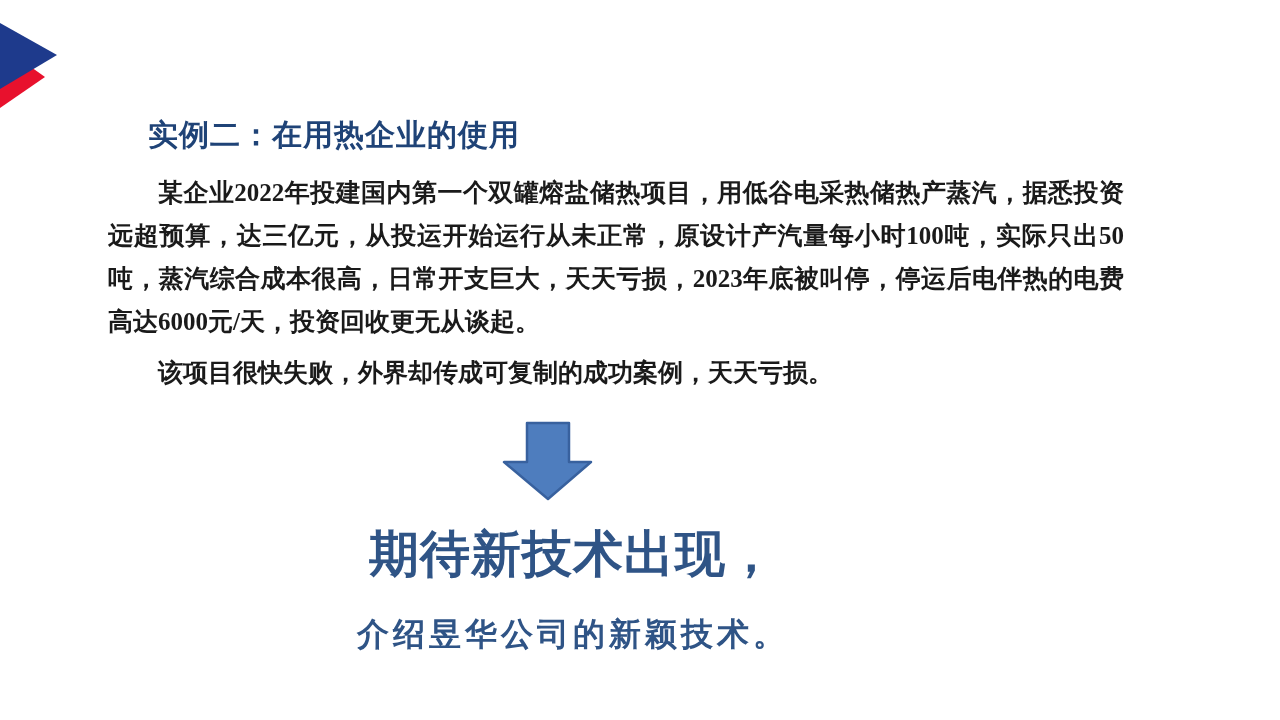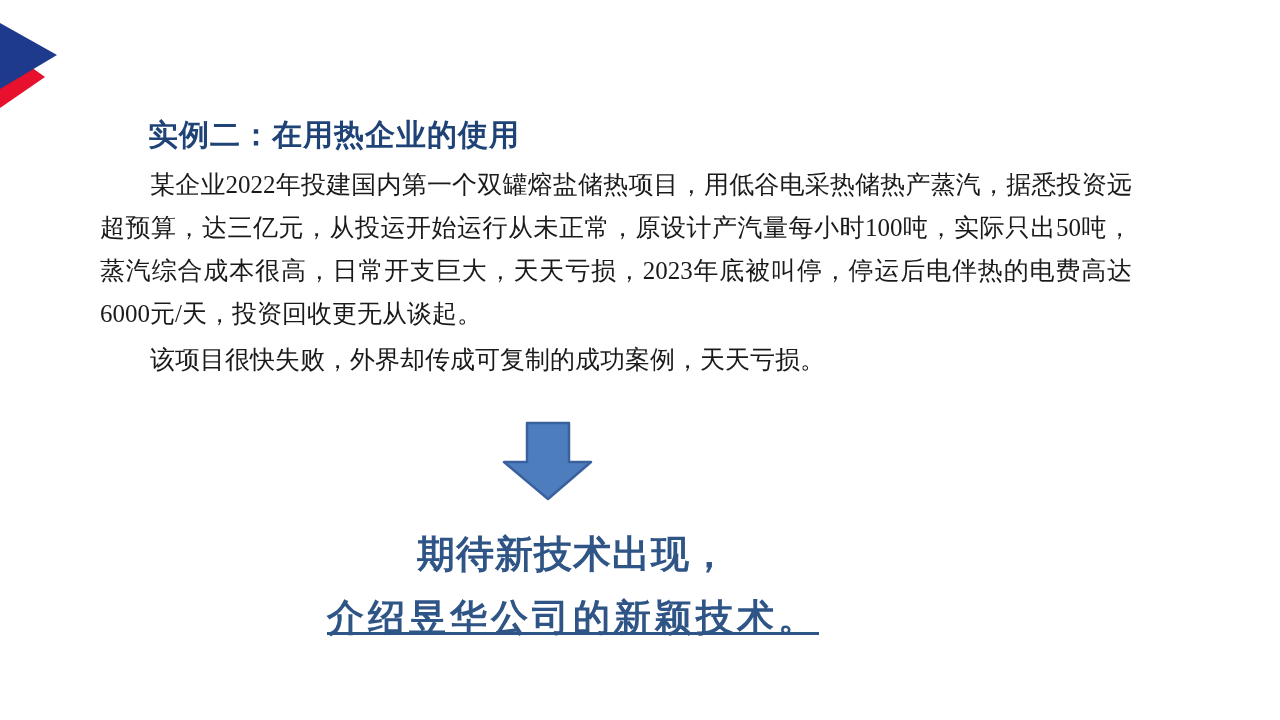--- a/index.html
+++ b/index.html
@@ -39,22 +39,23 @@
     left: 100px;
     top: 163px;
     width: 1032px;
     font-family: "Liberation Serif", "DejaVu Serif", serif;
     font-size: 25px;
     line-height: 43px;
     color: #1a1a1a;
     text-align: justify;
   }
   .body-text p {
-    margin: 0;
+    margin: 8px;
     text-indent: 2em;
+    font-weight: bold;
   }
   .body-text p + p { margin-top: 3px; }
 
   
   .down-arrow {
     position: absolute;
     left: 500px;
     top: 419px;
     width: 96px;
     height: 86px;
@@ -69,32 +70,31 @@
   .callout {
     position: absolute;
     left: 0;
     top: 526px;
     width: 1146px;
     text-align: center;
     color: #2F5486;
     font-family: "Liberation Sans", "DejaVu Sans", sans-serif;
   }
   .callout-line1 {
-    font-size: 38px;
+    font-size: 50px;
     font-weight: 700;
     line-height: 56px;
     letter-spacing: 1px;
   }
   .callout-line2 {
-    font-size: 37px;
+    font-size: 32px;
     font-weight: 700;
     line-height: 64px;
     letter-spacing: 4px;
-    margin-top: 4px;
-    text-decoration: underline;
+    margin-top: 20px;
   }
 </style>
 </head>
 <body>
 
 <div class="slide">
 
   <svg class="corner-deco" viewBox="0 0 70 120" xmlns="http://www.w3.org/2000/svg" aria-hidden="true">
     <polygon points="0,45 45,77 0,108" fill="#E8112D"></polygon>
     <polygon points="0,23 57,55 0,89" fill="#1E3A8C"></polygon>

